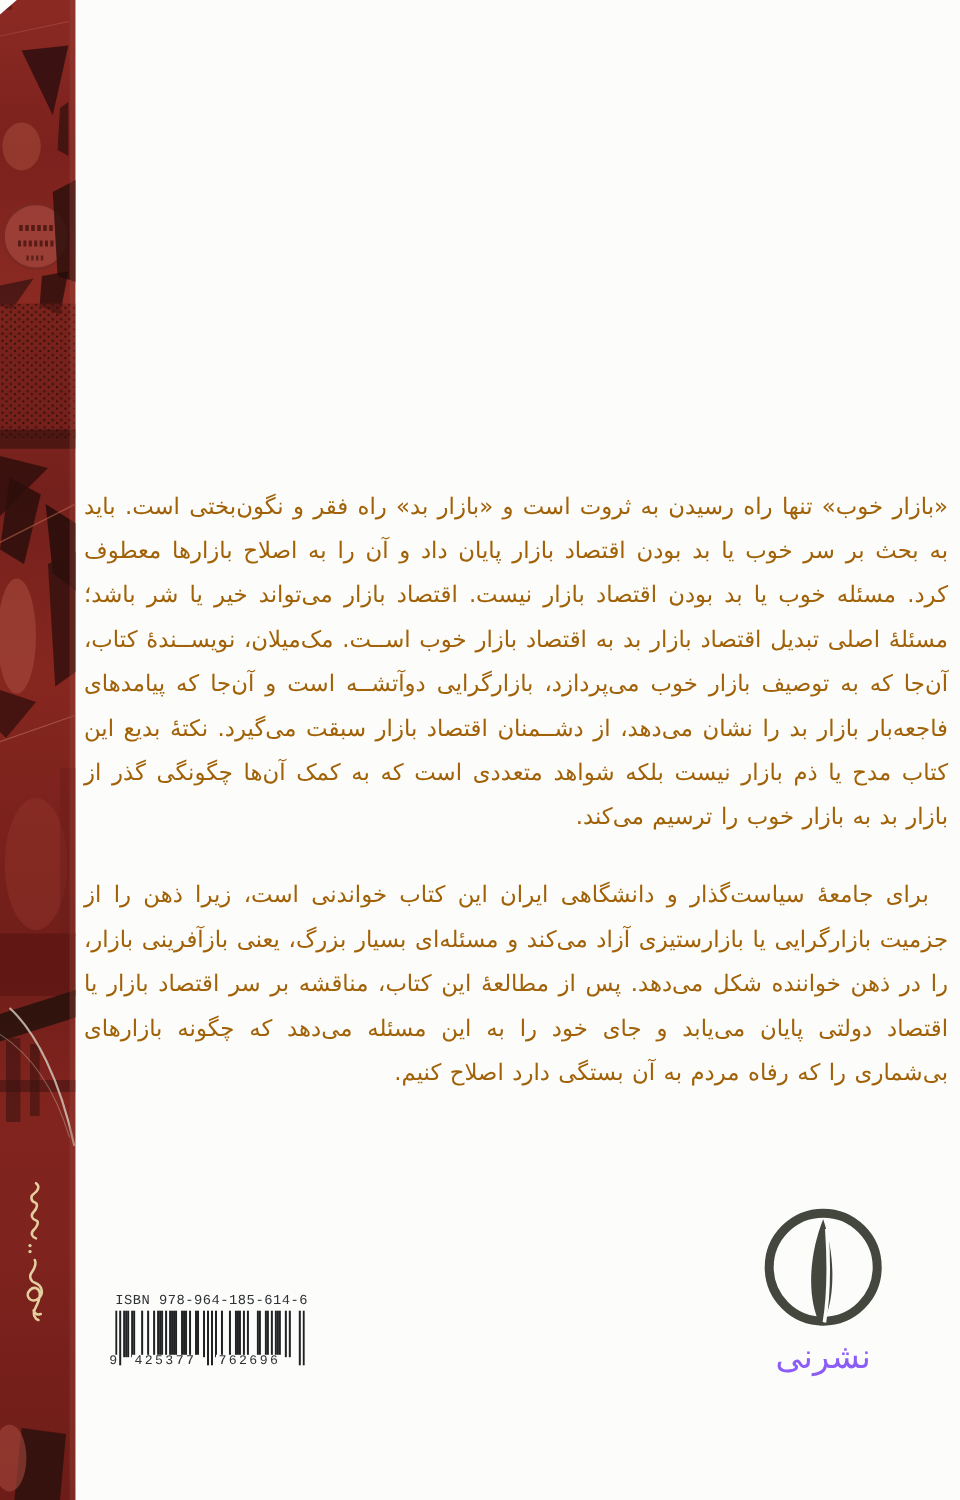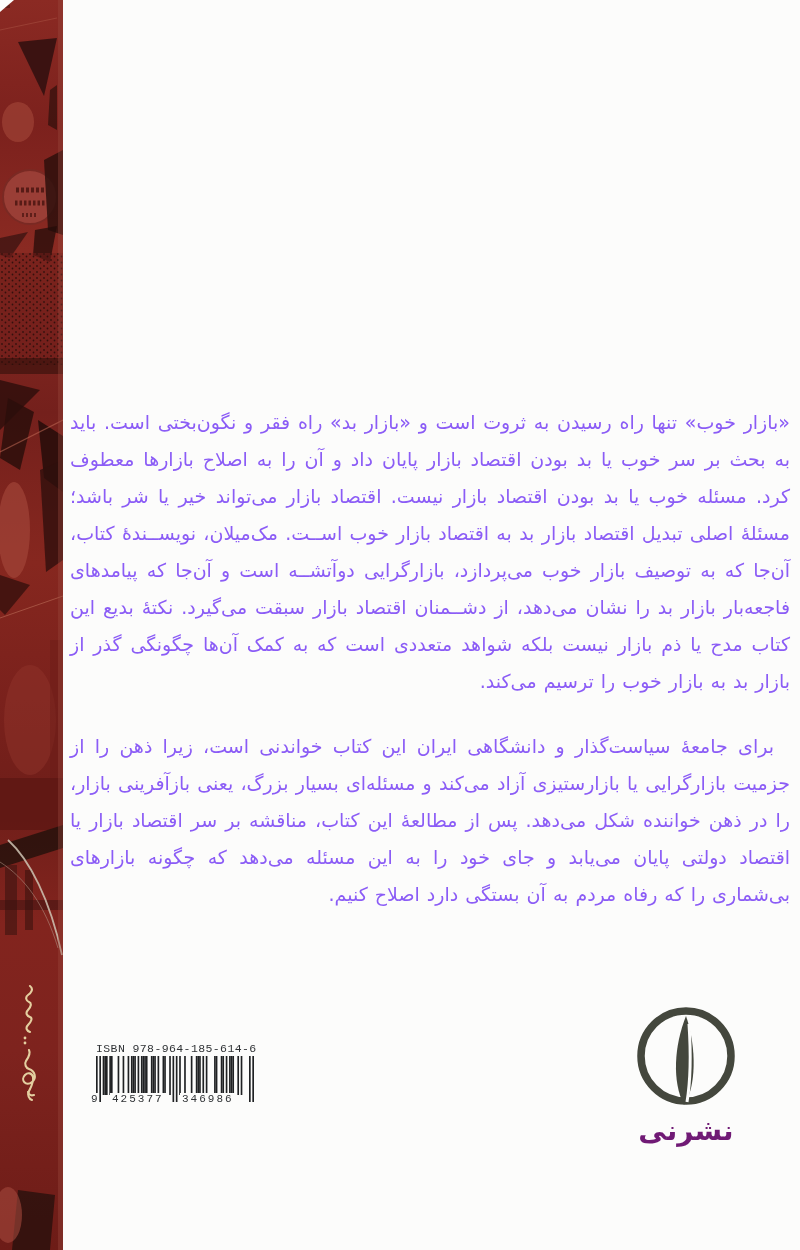--- a/index.html
+++ b/index.html
@@ -8,43 +8,43 @@
     background:#fcfcfb;
     font-family:"DejaVu Sans","Liberation Sans",sans-serif;
   }
   
   .strip{position:absolute;left:0;top:0;width:63px;height:1250px;}
   .strip svg{display:block;}
   
   .blurb{
     position:absolute;left:70px;top:404px;width:720px;
     direction:rtl;text-align:justify;
-    font-size:19px;line-height:37px;color:#8b5cf6;
+    font-size:19px;line-height:37px;color:#a16207;
     letter-spacing:0;word-spacing:1px;
   }
   .blurb p{margin:0;}
   .blurb p.indented{text-indent:16px;margin-top:28px;}
   
   .barcode{position:absolute;left:96px;top:1042px;width:158px;color:#2f3235;}
   .barcode .label{
     font-family:"Liberation Mono","DejaVu Sans Mono",monospace;
-    font-size:11.5px;letter-spacing:.4px;text-align:center;white-space:nowrap;
+    font-size:11.5px;letter-spacing:.4px;text-align:center;white-space:nowrap;margin-top:36px;
   }
   .barcode .bars{display:block;margin-top:1px;}
   .digitsrow{position:relative;width:158px;height:13px;margin-top:-9px;
     font-family:"Liberation Mono","DejaVu Sans Mono",monospace;font-size:11px;}
   .digitsrow span{position:absolute;top:0;background:#fcfcfb;padding:0 2px;letter-spacing:2px;}
   .digitsrow .d0{left:-6px;padding:0 1px;letter-spacing:0;}
   .digitsrow .d1{left:14px;}
   .digitsrow .d2{left:84px;}
   
   .publisher{position:absolute;left:630px;top:1004px;width:112px;text-align:center;}
   .publisher .mark{display:block;margin:0 auto;}
   .publisher .name{
-    margin-top:2px;font-size:28px;font-weight:bold;color:#701a75;direction:rtl;
+    margin-top:2px;font-size:28px;font-weight:normal;color:#8b5cf6;direction:rtl;
   }
 </style>
 </head>
 <body>
 
 <div class="strip">
   <svg width="63" height="1250" viewBox="0 0 63 1250" xmlns="http://www.w3.org/2000/svg">
     <defs>
       <linearGradient id="baseRed" x1="0" y1="0" x2="0" y2="1">
         <stop offset="0" stop-color="#8b2a23"></stop>
@@ -178,21 +178,21 @@
       <rect x="134.72" y="0" width="1.66" height="39" fill="#1f2123"></rect>
       <rect x="136.38" y="0" width="1.66" height="39" fill="#1f2123"></rect>
       <rect x="141.37" y="0" width="1.66" height="39" fill="#1f2123"></rect>
       <rect x="144.69" y="0" width="1.66" height="39" fill="#1f2123"></rect>
       <rect x="153.01" y="0" width="1.66" height="46" fill="#1f2123"></rect>
       <rect x="156.34" y="0" width="1.66" height="46" fill="#1f2123"></rect>
     </svg>
   <div class="digitsrow">
     <span class="d0">9</span>
     <span class="d1">425377</span>
-    <span class="d2">346986</span>
+    <span class="d2">762696</span>
   </div>
 </div>
 
 <div class="publisher">
   <svg class="mark" width="104" height="108" viewBox="0 0 104 108" xmlns="http://www.w3.org/2000/svg">
     <circle cx="52" cy="52" r="45" fill="none" stroke="#44473d" stroke-width="7.5"></circle>
     <path d="M52 12 C40 42 38 78 50 101 C62 84 63 44 52 12 Z" fill="#44473d"></path>
     <path d="M55 20 C57 50 56 80 53 98" stroke="#fcfcfb" stroke-width="3" fill="none"></path>
   </svg>
   <div class="name">نشرنی</div>

